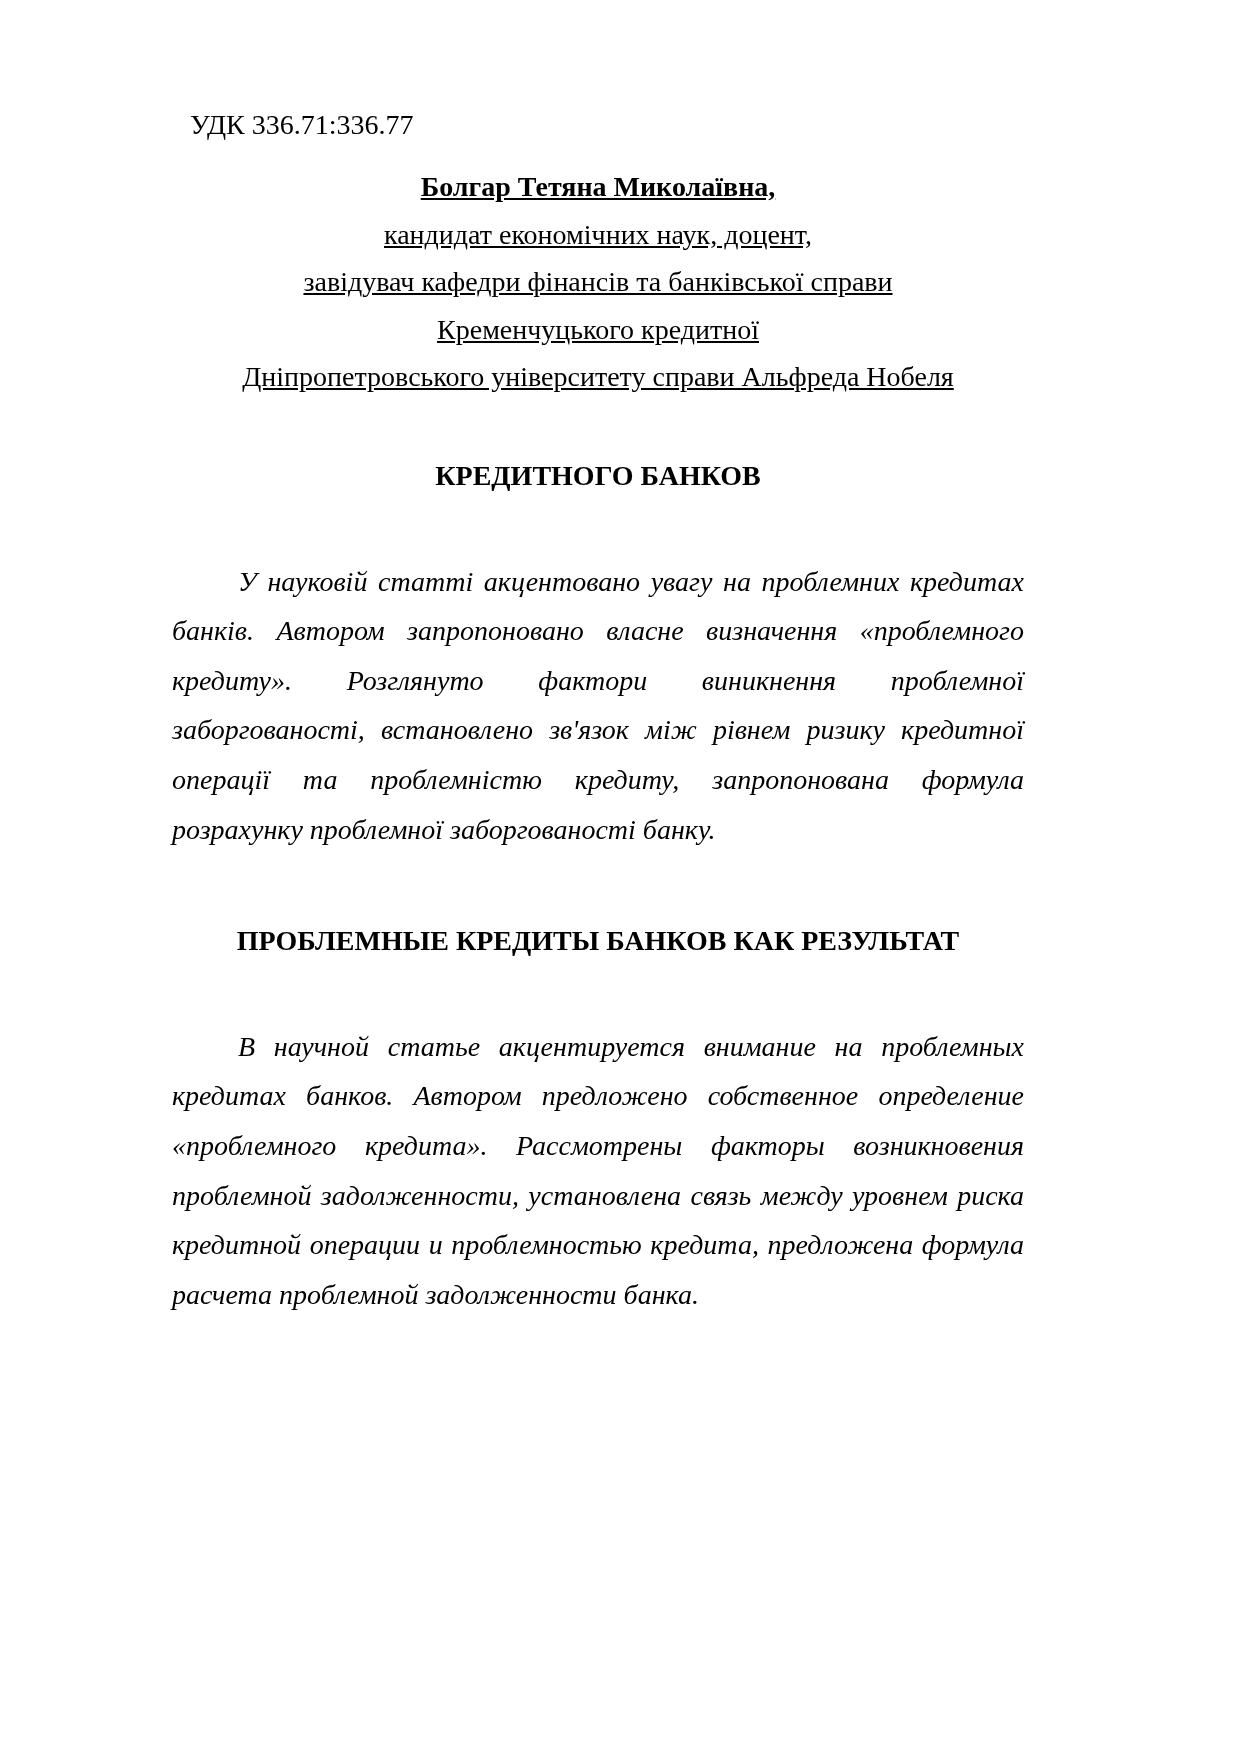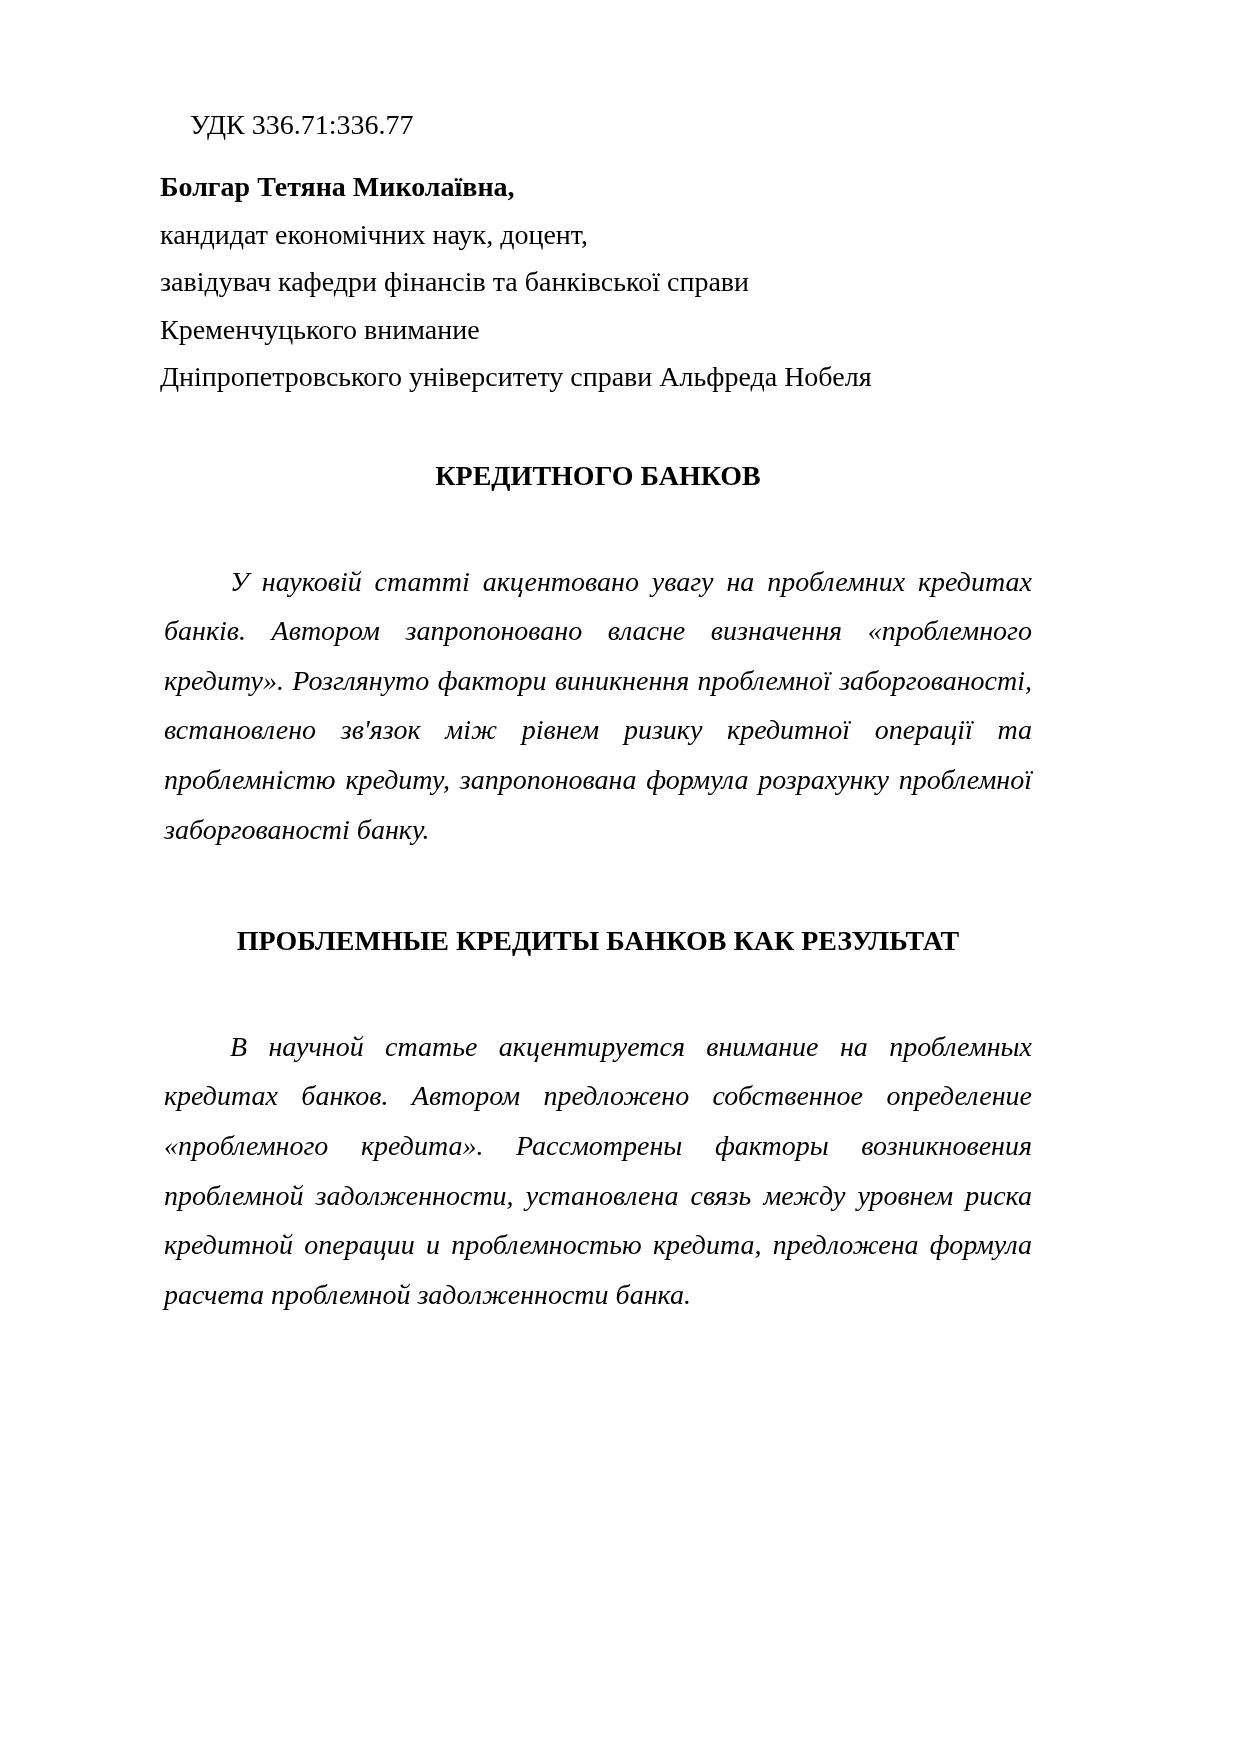--- a/index.html
+++ b/index.html
@@ -15,57 +15,58 @@
     overflow: hidden;
   }
 
   .udc {
     font-size: 28px;
     line-height: 1.75;
     margin: 0 0 14px 30px;
   }
 
   .author-block {
-    text-align: left;
+    text-align: center;
     font-size: 28px;
     line-height: 1.7;
     margin: 0 0 48px 0;
+    text-decoration: underline;
   }
   .author-name { font-weight: bold; }
 
   .title-block {
     text-align: center;
     font-weight: bold;
     font-size: 28px;
     line-height: 1.78;
     margin: 50px 0 56px 0;
   }
   .ru-title { margin-top: 62px; }
 
   .para {
     font-size: 28px;
     line-height: 1.77;
     text-align: justify;
     text-indent: 66px;
-    margin: 4px;
+    margin: 12px;
     font-style: italic;
   }
 </style>
 </head>
 <body>
 
 <div class="page">
 
   <div class="udc">УДК 336.71:336.77</div>
 
   <div class="author-block">
     <div class="author-name">Болгар Тетяна Миколаївна,</div>
     <div>кандидат економічних наук, доцент,</div>
     <div>завідувач кафедри фінансів та банківської справи</div>
-    <div>Кременчуцького внимание</div>
+    <div>Кременчуцького кредитної</div>
     <div>Дніпропетровського університету справи Альфреда Нобеля</div>
   </div>
 
   <div class="title-block">
     <div>КРЕДИТНОГО БАНКОВ</div>
   </div>
 
   <p class="para">У науковій статті акцентовано увагу на проблемних кредитах банків. Автором запропоновано власне визначення «проблемного кредиту». Розглянуто фактори виникнення проблемної заборгованості, встановлено зв'язок між рівнем ризику кредитної операції та проблемністю кредиту, запропонована формула розрахунку проблемної заборгованості банку.</p>
 
 

